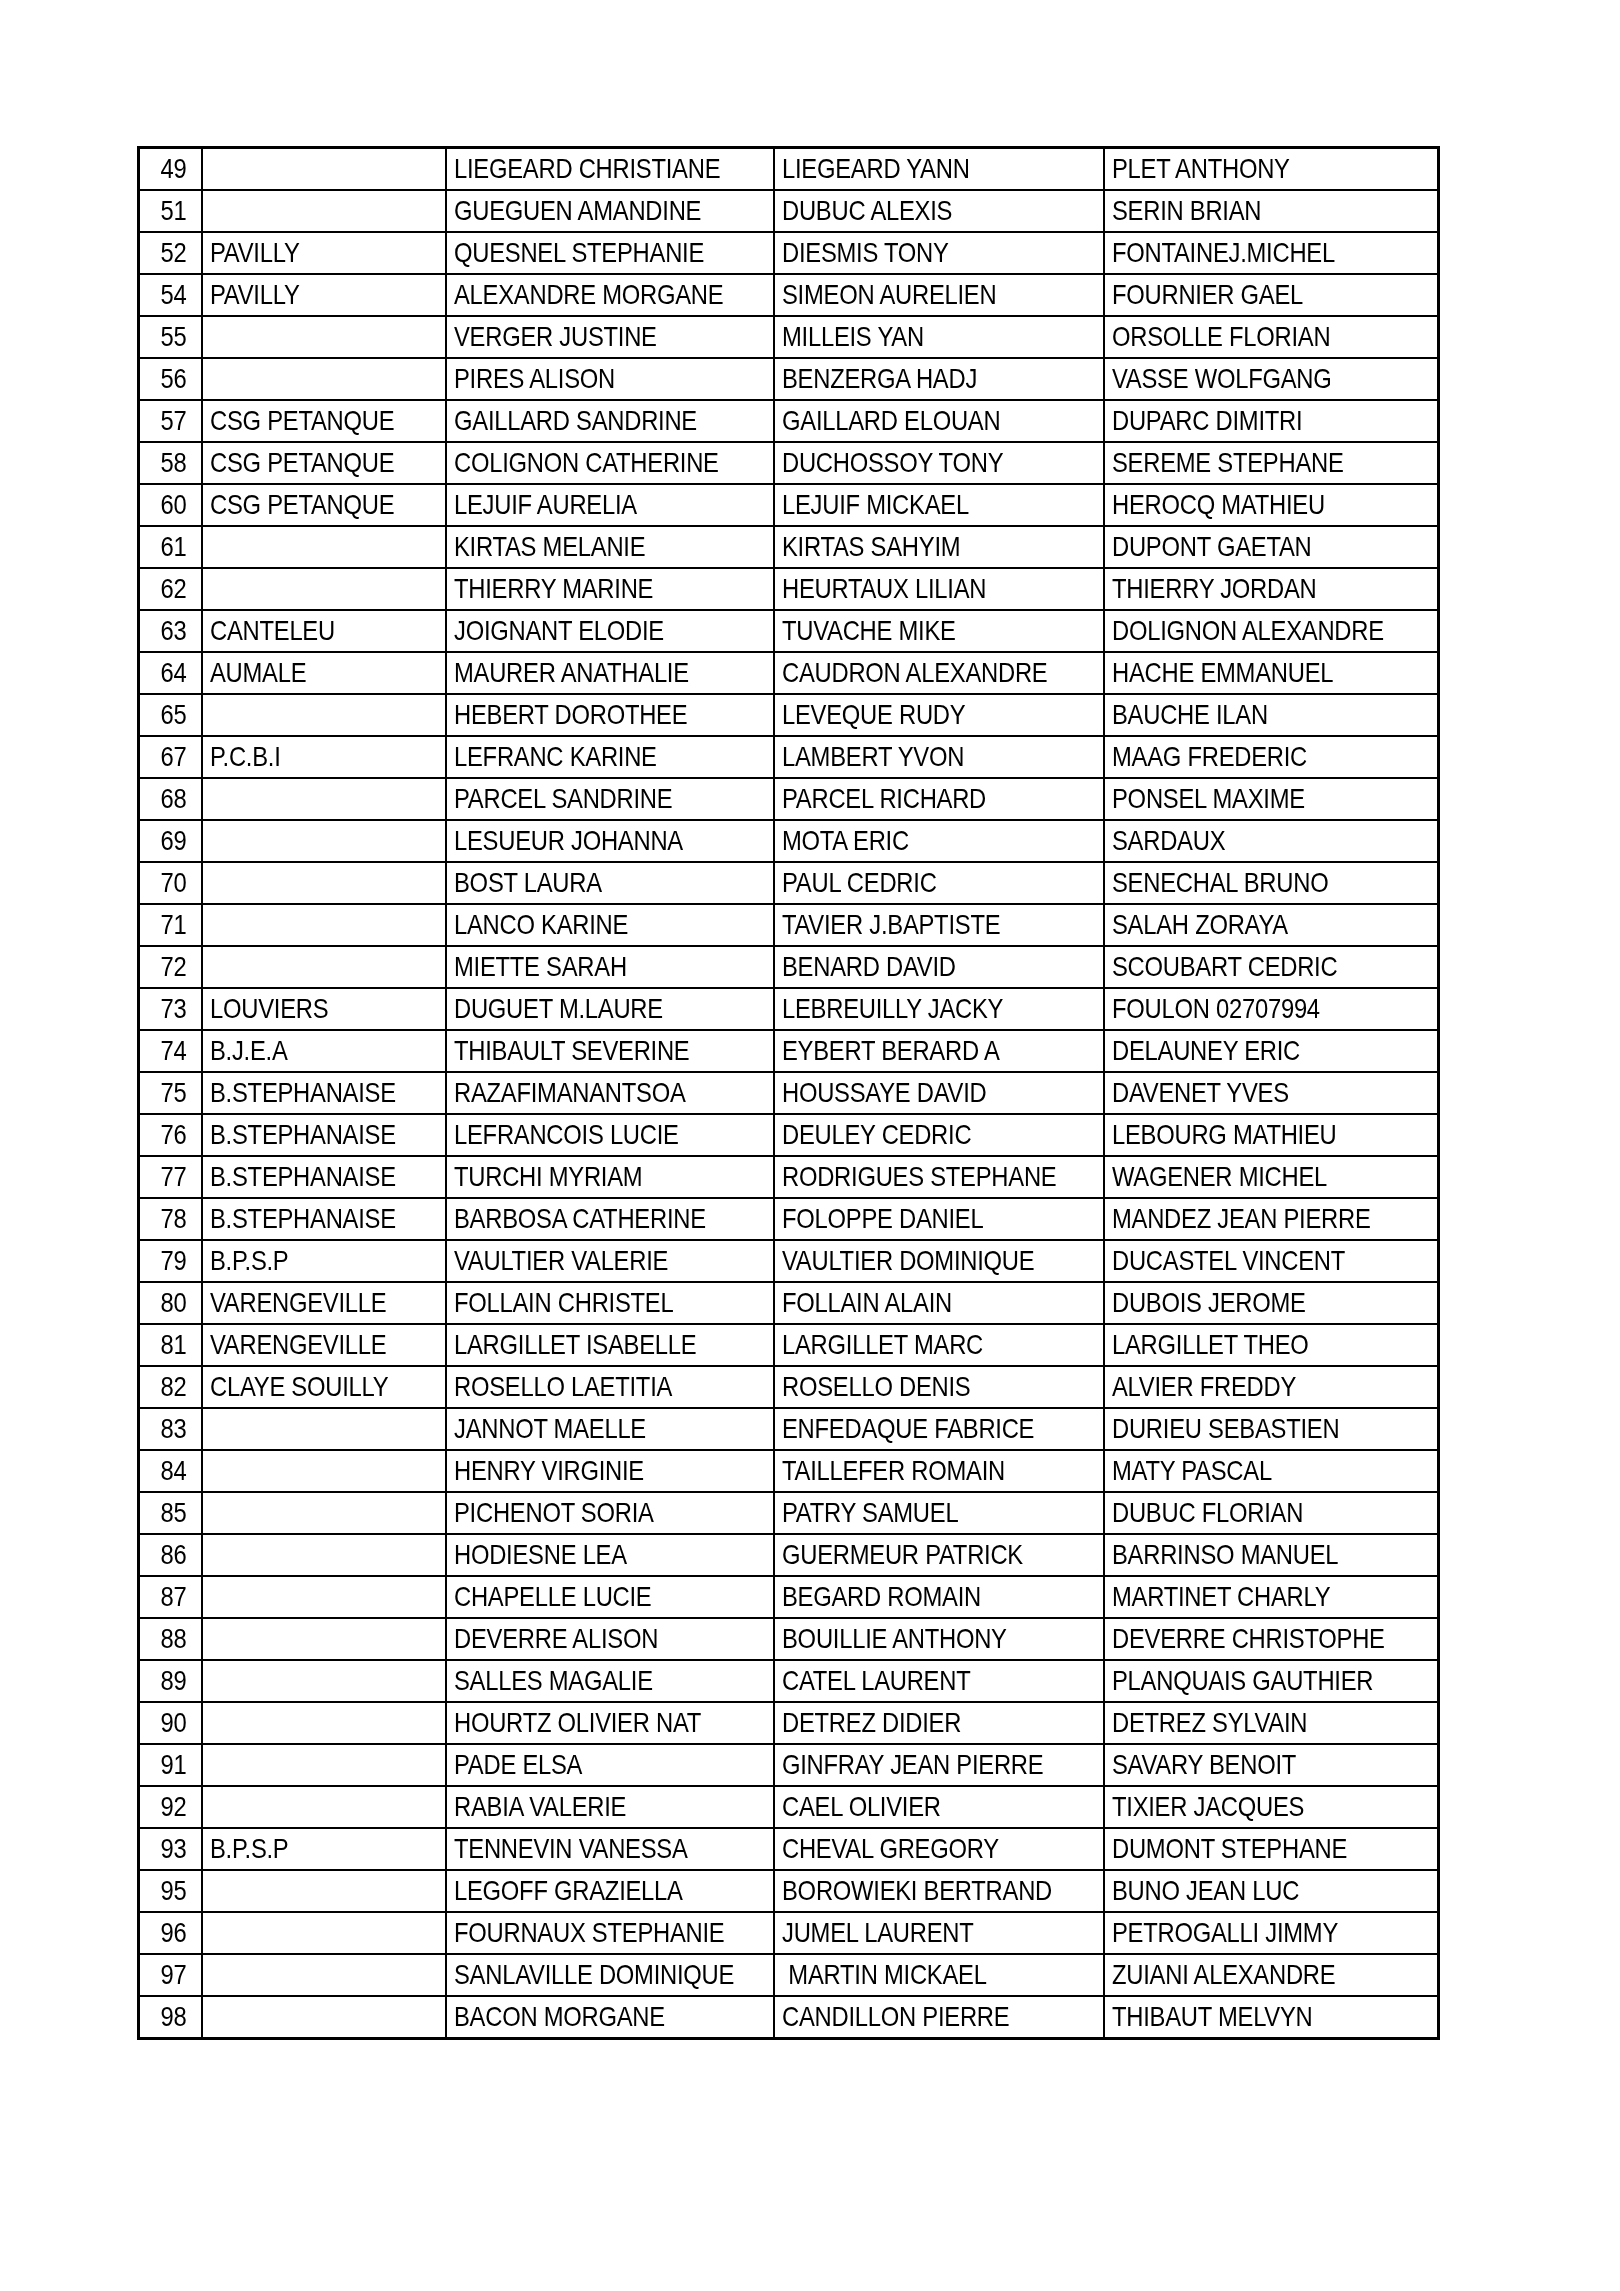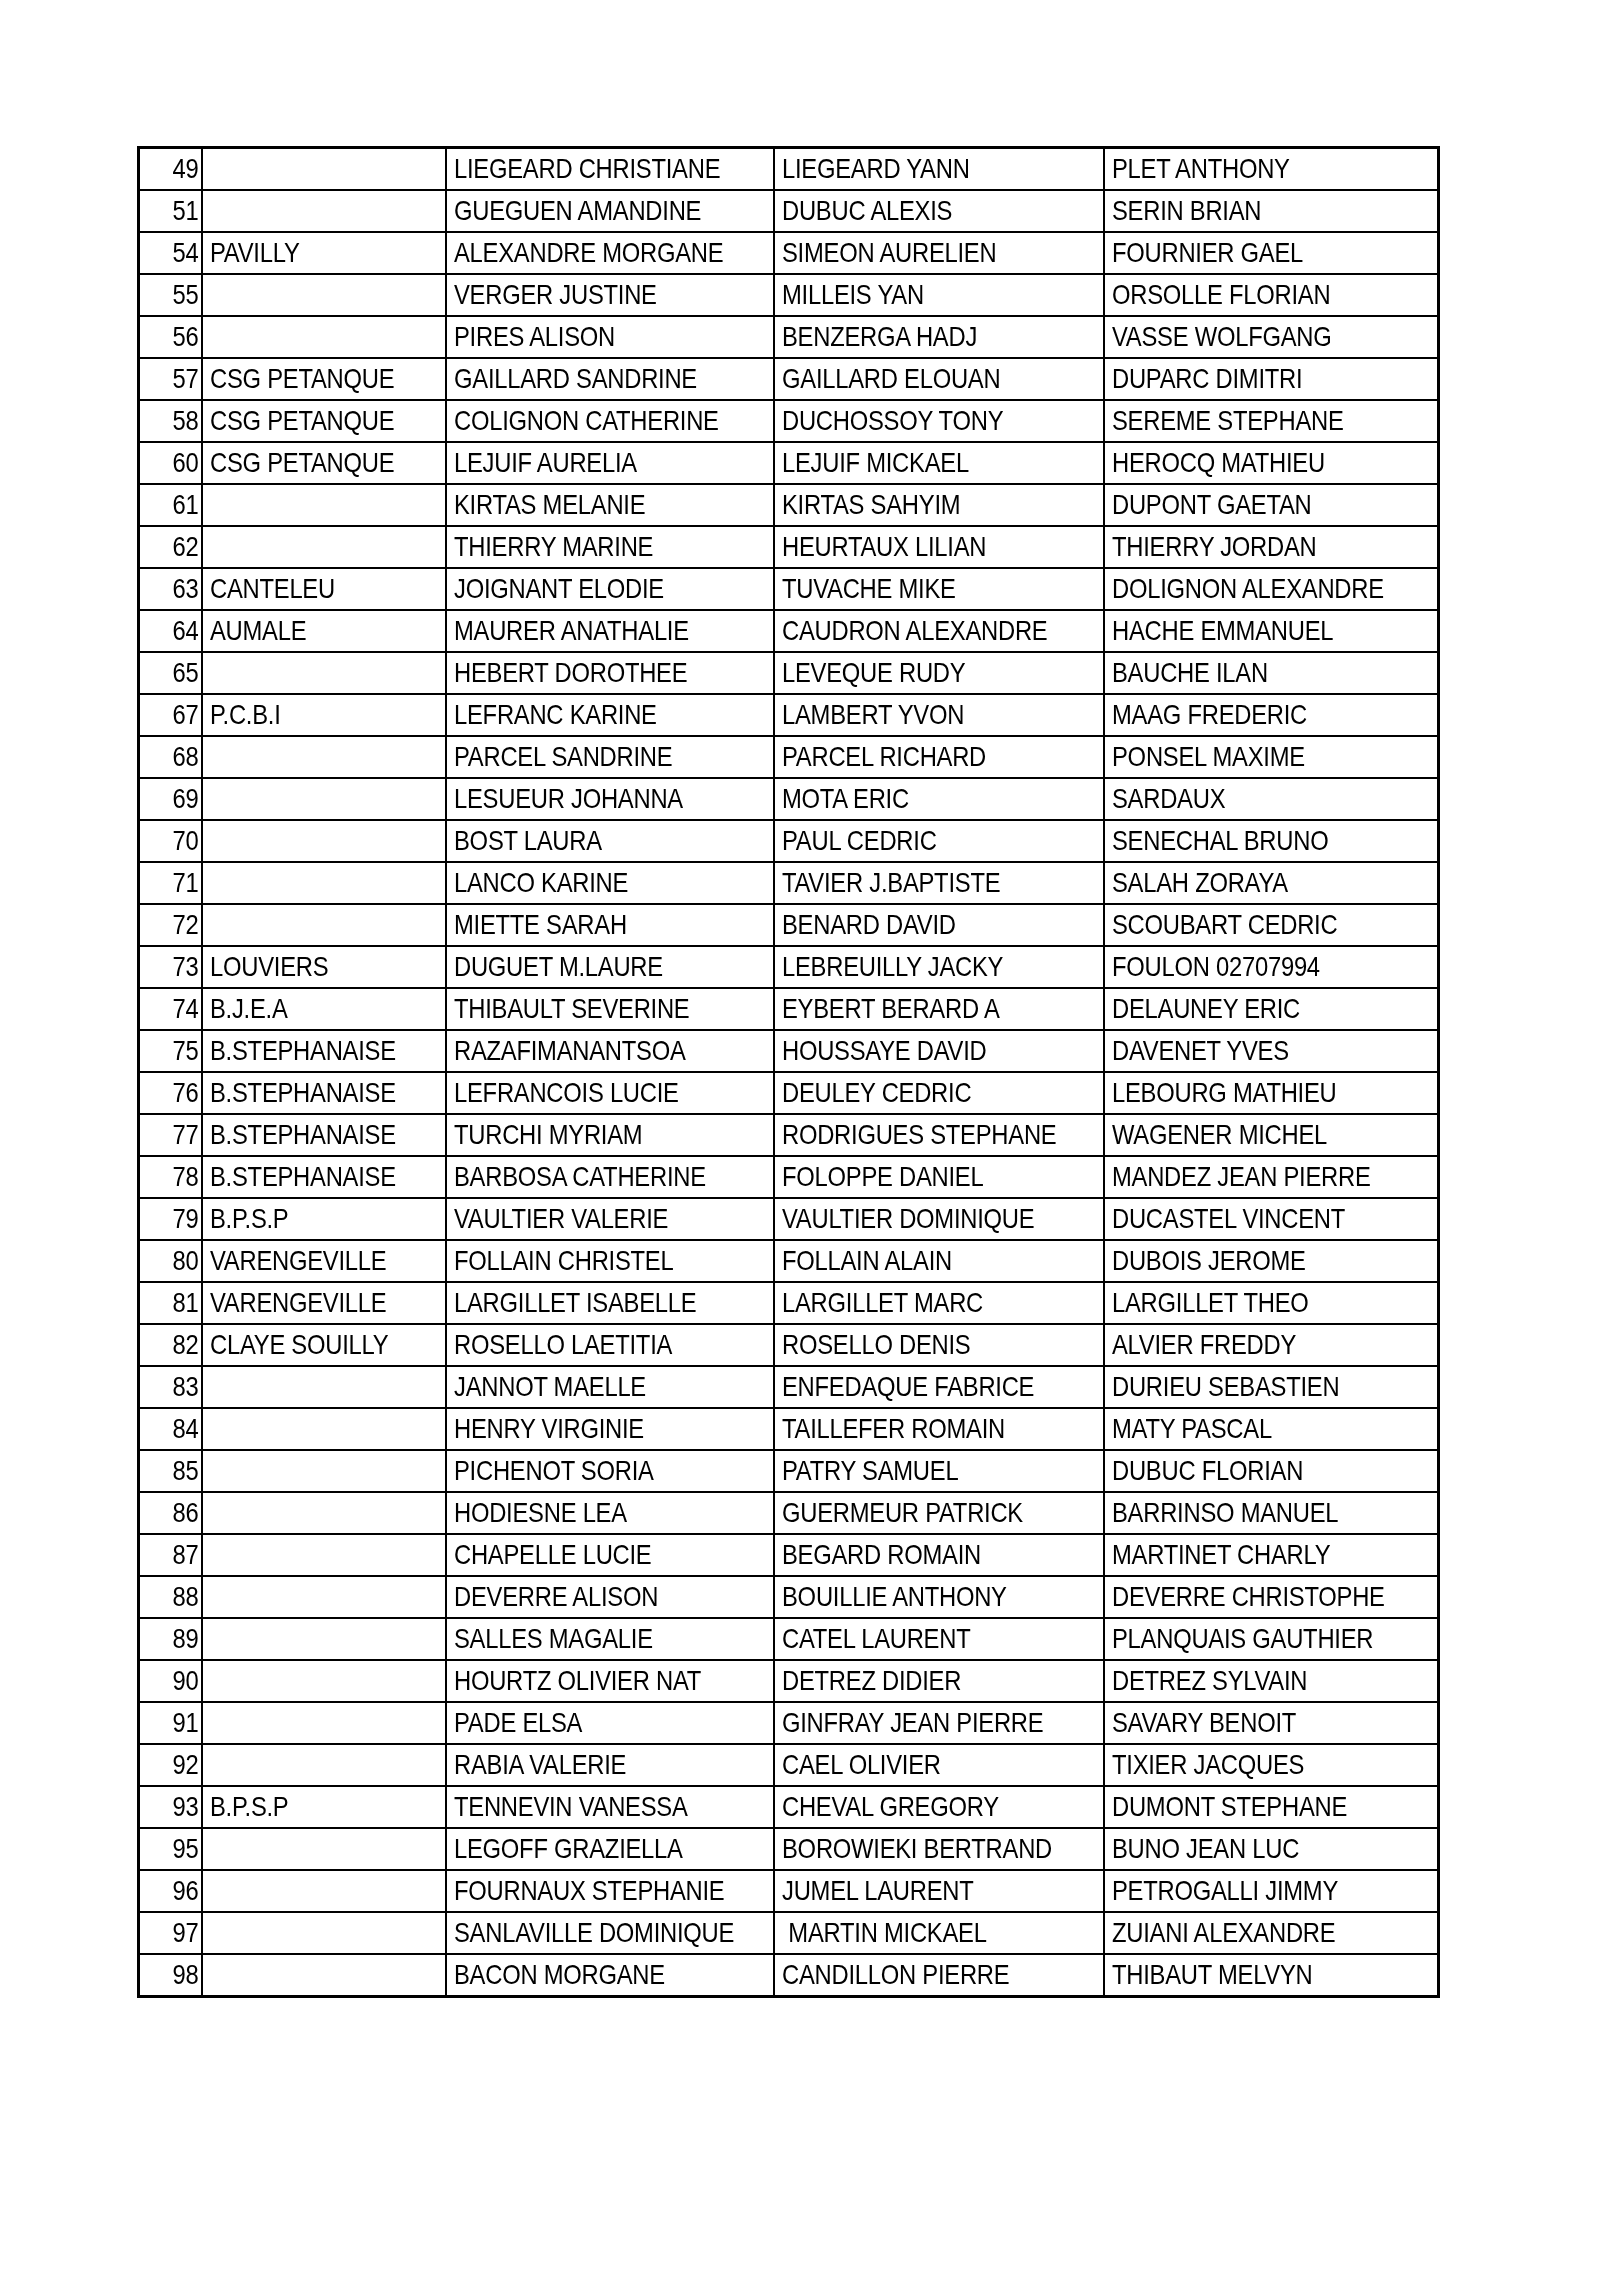--- a/index.html
+++ b/index.html
@@ -30,21 +30,21 @@
     height: 40px;
     padding: 0 0 0 7.8px;
     font-size: 28px;
     line-height: 1;
     white-space: pre;
     overflow: hidden;
     vertical-align: middle;
   }
   table.roster td.num {
     text-align: right;
-    padding: 0 2px 0 0;
+    padding: 0 14px 0 0;
   }
   
   table.roster td span.t {
     display: inline-block;
     transform: scaleX(0.85);
     transform-origin: 0 50%;
     letter-spacing: -0.3px;
   }
   table.roster td.num span.t {
     transform-origin: 100% 50%;
@@ -76,20 +76,27 @@
           <td class="n3"><span class="t">PLET ANTHONY</span></td>
         </tr>
         <tr>
           <td class="num"><span class="t">51</span></td>
           <td class="club"><span class="t"></span></td>
           <td class="n1"><span class="t">GUEGUEN AMANDINE</span></td>
           <td class="n2"><span class="t">DUBUC ALEXIS</span></td>
           <td class="n3"><span class="t">SERIN BRIAN</span></td>
         </tr>
         <tr>
+          <td class="num"><span class="t">52</span></td>
+          <td class="club"><span class="t">PAVILLY</span></td>
+          <td class="n1"><span class="t">QUESNEL STEPHANIE</span></td>
+          <td class="n2"><span class="t">DIESMIS TONY</span></td>
+          <td class="n3"><span class="t">FONTAINEJ.MICHEL</span></td>
+        </tr>
+        <tr>
           <td class="num"><span class="t">54</span></td>
           <td class="club"><span class="t">PAVILLY</span></td>
           <td class="n1"><span class="t">ALEXANDRE MORGANE</span></td>
           <td class="n2"><span class="t">SIMEON AURELIEN</span></td>
           <td class="n3"><span class="t">FOURNIER GAEL</span></td>
         </tr>
         <tr>
           <td class="num"><span class="t">55</span></td>
           <td class="club"><span class="t"></span></td>
           <td class="n1"><span class="t">VERGER JUSTINE</span></td>

